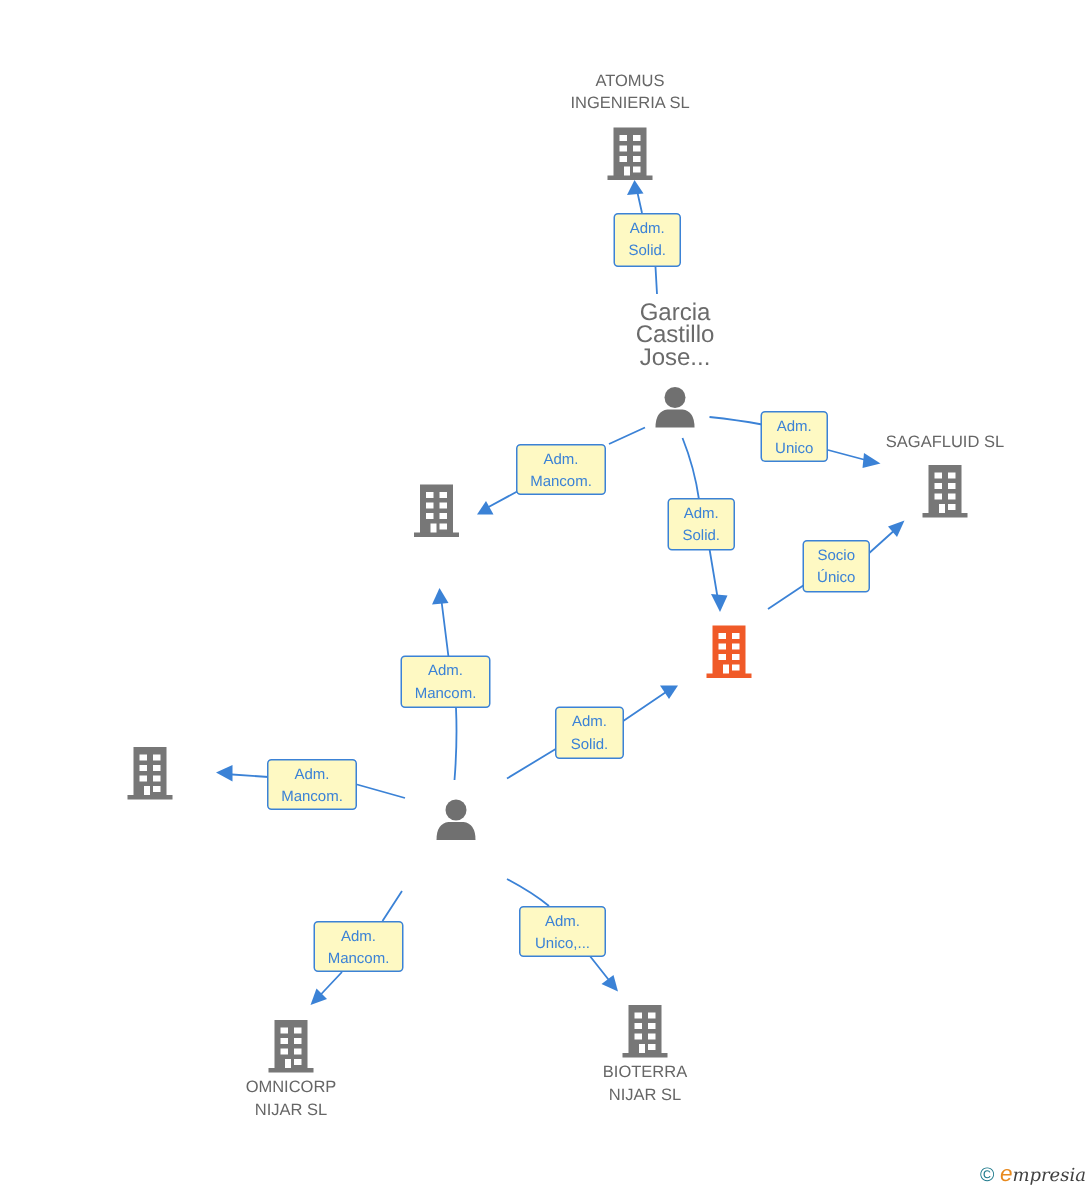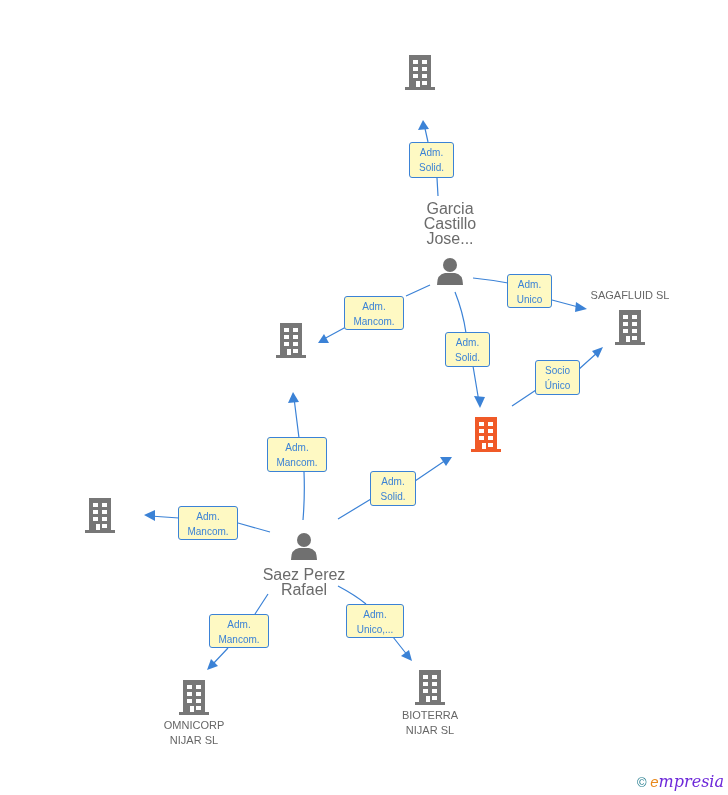--- a/index.html
+++ b/index.html
@@ -10,21 +10,21 @@
     .arrow { fill: #3b82d6; }
     .edge-label-box { position: absolute; background: #fef9c3; border: 1px solid #3b82d6;
       border-radius: 3px; color: #3b82d6; font-size: 10px; line-height: 15px;
       text-align: center; padding: 2px 4px; box-sizing: border-box; white-space: nowrap; cursor: pointer; }
     .node { position: absolute; text-align: center; cursor: pointer; }
     .node-label { color: #666666; font-size: 11px; line-height: 15px; white-space: pre-line; }
     .node-label.person { font-size: 16px; line-height: 15px; color: #6b6b6b; }
     .node-label.focus { color: #777777; font-weight: bold; font-size: 12px; }
     .icon { display: block; margin: 0 auto; }
     .footer { position: absolute; right: 4px; bottom: 4px; font-size: 13px; color: #1f7a8c; }
-    .footer .brand { font-family: "DejaVu Serif", serif; font-style: italic; color: #6d28d9; font-size: 16px; text-align: right; }
+    .footer .brand { font-family: "DejaVu Serif", serif; font-style: italic; color: #404040; font-size: 12px; text-align: right; }
     .footer .brand-e { color: #e8891d; font-size: 15px; font-style: italic; }
   </style>
 </head>
 <body>
 
 <svg id="graph" width="728" height="795" viewBox="0 0 728 795">
 
   <g id="edges">
 
     <path class="edge-line" d="M438,196 L437,178 M428,142 L424,124"></path>
@@ -74,20 +74,22 @@
 <div class="edge-label-box" style="left:370px;top:471px;width:46px;height:35px;white-space:pre-line;">Adm.
 Solid.</div>
 <div class="edge-label-box" style="left:178px;top:506px;width:60px;height:34px;white-space:pre-line;">Adm.
 Mancom.</div>
 <div class="edge-label-box" style="left:209px;top:614px;width:60px;height:34px;white-space:pre-line;">Adm.
 Mancom.</div>
 <div class="edge-label-box" style="left:346px;top:604px;width:58px;height:34px;white-space:pre-line;">Adm.
 Unico,...</div>
 
 <div class="node" style="left:360px;top:47px;width:120px;">
+  <div class="node-label">ATOMUS
+INGENIERIA SL</div>
   <svg class="icon" width="34" height="38" viewBox="0 0 34 38" style="margin-top:6px;">
     <rect x="6" y="2" width="22" height="33" fill="#777777"></rect>
     <rect x="2" y="34" width="30" height="3" fill="#777777"></rect>
     <g fill="#ffffff">
       <rect x="10" y="7" width="5" height="4"></rect>
         <rect x="19" y="7" width="5" height="4"></rect>
       <rect x="10" y="14" width="5" height="4"></rect>
         <rect x="19" y="14" width="5" height="4"></rect>
       <rect x="10" y="21" width="5" height="4"></rect>
         <rect x="19" y="21" width="5" height="4"></rect>
@@ -174,22 +176,20 @@
         <rect x="19" y="28" width="5" height="4"></rect>
     </g>
   </svg>
 </div>
 
 <div class="node" style="left:254px;top:531px;width:100px;">
   <svg class="icon" width="30" height="30" viewBox="0 0 30 30">
     <circle cx="15" cy="9" r="7" fill="#707070"></circle>
     <path d="M2,29 Q2,18 10,17 L20,17 Q28,18 28,29 Z" fill="#707070"></path>
   </svg>
-  <div class="node-label person" style="margin-top:6px;">Saez Perez
-Rafael</div>
 </div>
 
 <div class="node" style="left:149px;top:678px;width:90px;">
   <svg class="icon" width="34" height="38" viewBox="0 0 34 38">
     <rect x="6" y="2" width="22" height="33" fill="#777777"></rect>
     <rect x="2" y="34" width="30" height="3" fill="#777777"></rect>
     <g fill="#ffffff">
       <rect x="10" y="7" width="5" height="4"></rect>
         <rect x="19" y="7" width="5" height="4"></rect>
       <rect x="10" y="14" width="5" height="4"></rect>

